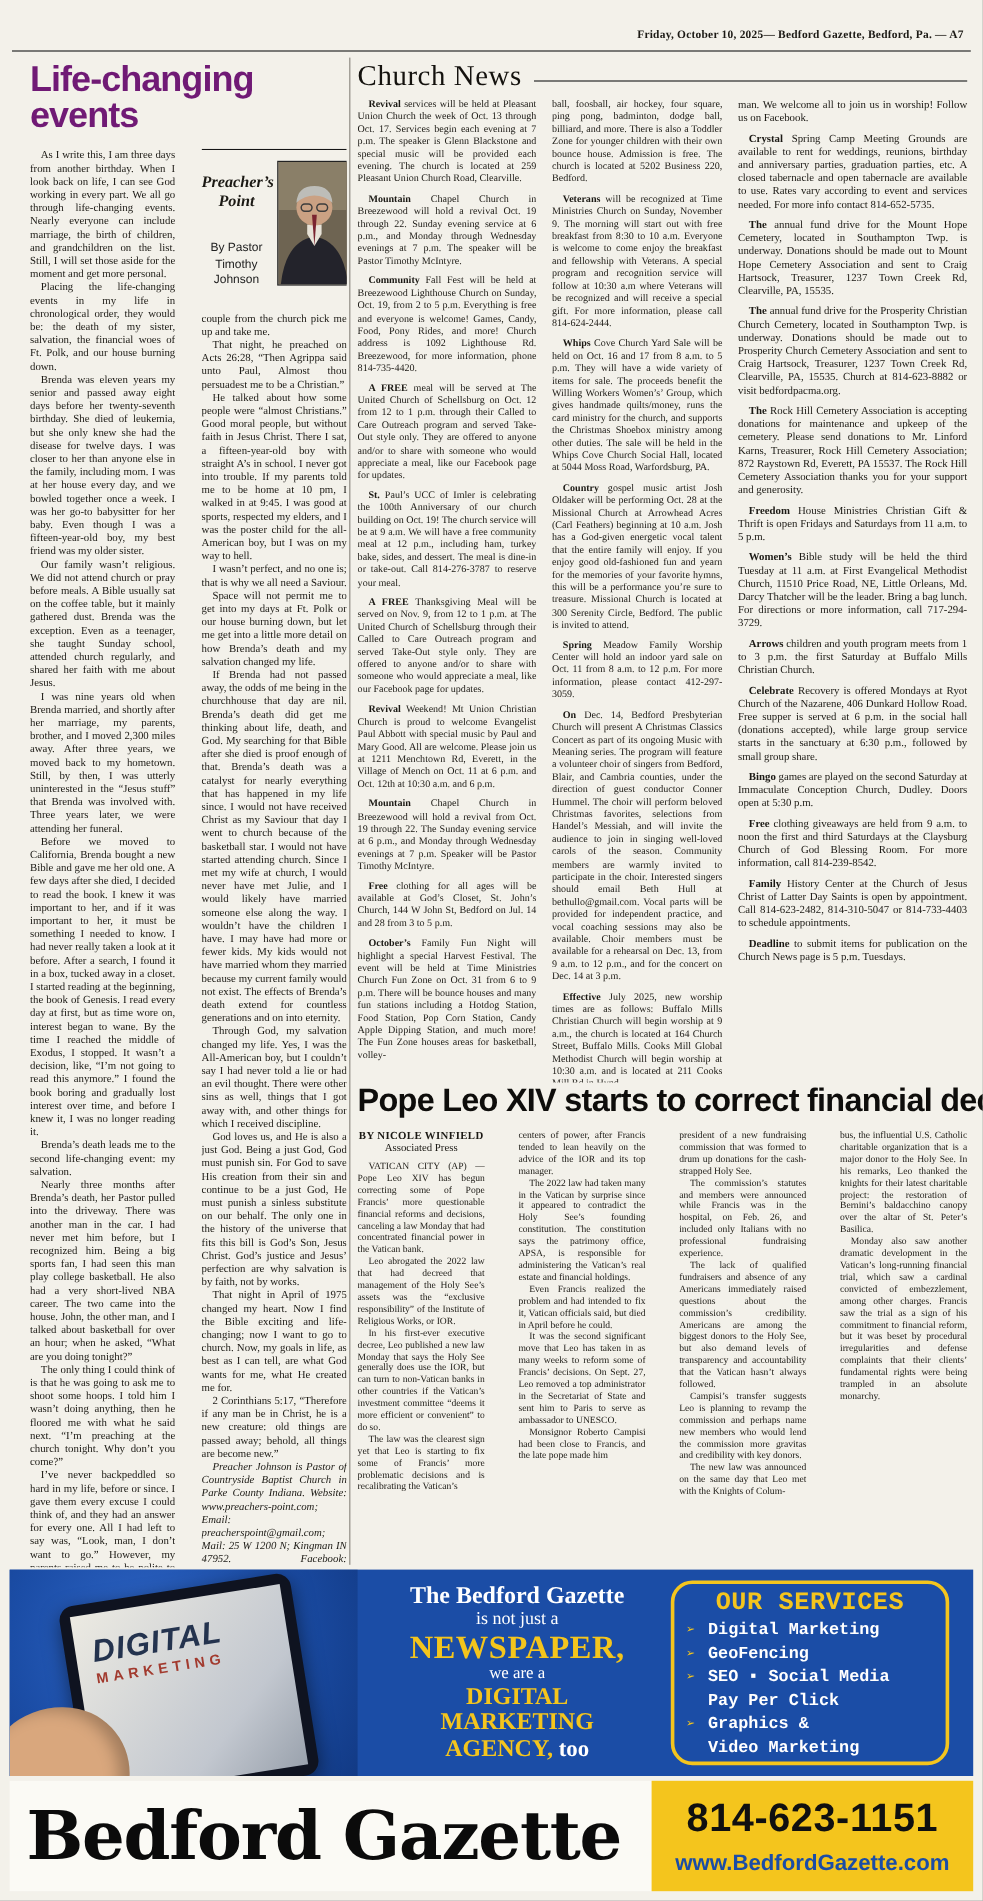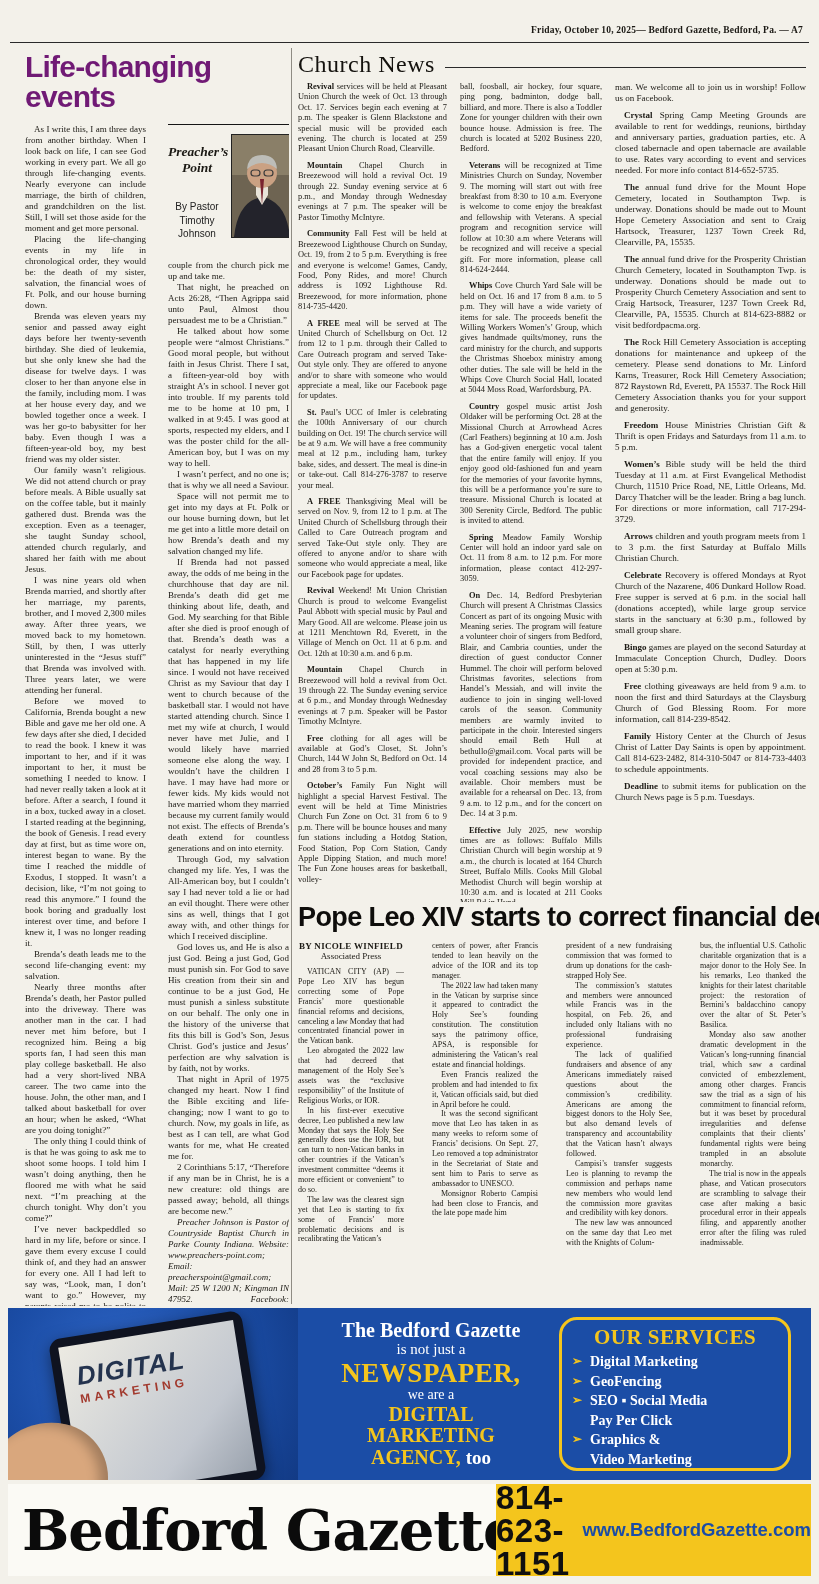--- a/index.html
+++ b/index.html
@@ -68,31 +68,31 @@
   .ad-center{position:absolute;left:292px;top:0;width:262px;height:172px;display:flex;flex-direction:column;
              align-items:center;justify-content:center;text-align:center;color:#fff}
   .adl1{font-size:20px;font-weight:bold;line-height:1.1}
   .adl2{font-size:15px;line-height:1.15}
   .adl3{font-size:27px;font-weight:bold;color:#f4c51d;line-height:1.05;letter-spacing:.5px}
   .adl4{font-size:14px;line-height:1.2}
   .adl5{font-size:20px;font-weight:bold;color:#f4c51d;line-height:1.05}
   .adl7{font-size:19px;font-weight:bold;line-height:1.15}
   .adl7 .em{color:#f4c51d;font-size:20px}
   .services{position:absolute;right:20px;top:9px;width:232px;height:154px;border:3px solid #f4c51d;
-            border-radius:18px;padding:5px 10px 13px 10px;font-family:Liberation Serif, serif}
+            border-radius:18px;padding:5px 10px 13px 10px;font-family:Liberation Mono, monospace}
   .sv-title{color:#f4c51d;font-weight:bold;font-size:21px;text-align:center;letter-spacing:.5px;margin-bottom:2px}
   .sv-item{display:flex;gap:5px;color:#fff;font-weight:bold;font-size:14px;line-height:1.4}
   .sv-bullet{color:#f4c51d;width:13px;flex:0 0 13px;font-size:12px;padding-top:1px}
 
   
   .banner{position:absolute;left:8px;top:1484px;width:803px;height:92px;background:#fbfaf5;display:flex;align-items:center}
   .masthead{font-family:"DejaVu Serif",serif;font-weight:bold;font-size:56px;letter-spacing:-1px;
             padding-left:14px;color:#0b0b0b;white-space:nowrap;line-height:1}
-  .contact-box{position:absolute;right:0;top:0;width:315px;height:92px;background:#f4c51d;display:flex;
-               flex-direction:row;align-items:center;justify-content:center;gap:12px}
+  .contact-box{position:absolute;right:0;top:0;width:268px;height:92px;background:#f4c51d;display:flex;
+               flex-direction:column;align-items:center;justify-content:center;gap:12px}
   .phone{font-family:"Liberation Sans",sans-serif;font-weight:bold;font-size:33px;color:#101010;letter-spacing:.5px;line-height:1}
   .url{font-family:"Liberation Sans",sans-serif;font-weight:bold;font-size:18.5px;color:#1b4da6;line-height:1}
 </style>
 </head>
 <body>
 
 <div class="sheet">
 
   <div class="dateline">Friday, October 10, 2025— Bedford Gazette, Bedford, Pa. — A7</div>
   <div class="top-rule"></div>
@@ -165,21 +165,21 @@
       <div class="cn-col">
         <div>
             <p class="citem"><b>Revival</b><span> services will be held at Pleasant Union Church the week of Oct. 13 through Oct. 17. Services begin each evening at 7 p.m. The speaker is Glenn Blackstone and special music will be provided each evening. The church is located at 259 Pleasant Union Church Road, Clearville.</span></p>
             <p class="citem"><b>Mountain</b><span> Chapel Church in Breezewood will hold a revival Oct. 19 through 22. Sunday evening service at 6 p.m., and Monday through Wednesday evenings at 7 p.m. The speaker will be Pastor Timothy McIntyre.</span></p>
             <p class="citem"><b>Community</b><span> Fall Fest will be held at Breezewood Lighthouse Church on Sunday, Oct. 19, from 2 to 5 p.m. Everything is free and everyone is welcome! Games, Candy, Food, Pony Rides, and more! Church address is 1092 Lighthouse Rd. Breezewood, for more information, phone 814-735-4420.</span></p>
             <p class="citem"><b>A FREE</b><span> meal will be served at The United Church of Schellsburg on Oct. 12 from 12 to 1 p.m. through their Called to Care Outreach program and served Take-Out style only. They are offered to anyone and/or to share with someone who would appreciate a meal, like our Facebook page for updates.</span></p>
             <p class="citem"><b>St.</b><span> Paul’s UCC of Imler is celebrating the 100th Anniversary of our church building on Oct. 19! The church service will be at 9 a.m. We will have a free community meal at 12 p.m., including ham, turkey bake, sides, and dessert. The meal is dine-in or take-out. Call 814-276-3787 to reserve your meal.</span></p>
             <p class="citem"><b>A FREE</b><span> Thanksgiving Meal will be served on Nov. 9, from 12 to 1 p.m. at The United Church of Schellsburg through their Called to Care Outreach program and served Take-Out style only. They are offered to anyone and/or to share with someone who would appreciate a meal, like our Facebook page for updates.</span></p>
             <p class="citem"><b>Revival</b><span> Weekend! Mt Union Christian Church is proud to welcome Evangelist Paul Abbott with special music by Paul and Mary Good. All are welcome. Please join us at 1211 Menchtown Rd, Everett, in the Village of Mench on Oct. 11 at 6 p.m. and Oct. 12th at 10:30 a.m. and 6 p.m.</span></p>
             <p class="citem"><b>Mountain</b><span> Chapel Church in Breezewood will hold a revival from Oct. 19 through 22. The Sunday evening service at 6 p.m., and Monday through Wednesday evenings at 7 p.m. Speaker will be Pastor Timothy McIntyre.</span></p>
-            <p class="citem"><b>Free</b><span> clothing for all ages will be available at God’s Closet, St. John’s Church, 144 W John St, Bedford on Oct. 14 and 28 from 3 to 5 p.m.</span></p>
+            <p class="citem"><b>Free</b><span> clothing for all ages will be available at God’s Closet, St. John’s Church, 144 W John St, Bedford on Jul. 14 and 28 from 3 to 5 p.m.</span></p>
             <p class="citem"><b>October’s</b><span> Family Fun Night will highlight a special Harvest Festival. The event will be held at Time Ministries Church Fun Zone on Oct. 31 from 6 to 9 p.m. There will be bounce houses and many fun stations including a Hotdog Station, Food Station, Pop Corn Station, Candy Apple Dipping Station, and much more! The Fun Zone houses areas for basketball, volley-</span></p>
           </div>
       </div>
       <div class="cn-col">
         <div class="cont-first">
             <p class="citem"><b></b><span>ball, foosball, air hockey, four square, ping pong, badminton, dodge ball, billiard, and more. There is also a Toddler Zone for younger children with their own bounce house. Admission is free. The church is located at 5202 Business 220, Bedford.</span></p>
             <p class="citem"><b>Veterans</b><span> will be recognized at Time Ministries Church on Sunday, November 9. The morning will start out with free breakfast from 8:30 to 10 a.m. Everyone is welcome to come enjoy the breakfast and fellowship with Veterans. A special program and recognition service will follow at 10:30 a.m where Veterans will be recognized and will receive a special gift. For more information, please call 814-624-2444.</span></p>
             <p class="citem"><b>Whips</b><span> Cove Church Yard Sale will be held on Oct. 16 and 17 from 8 a.m. to 5 p.m. They will have a wide variety of items for sale. The proceeds benefit the Willing Workers Women’s’ Group, which gives handmade quilts/money, runs the card ministry for the church, and supports the Christmas Shoebox ministry among other duties. The sale will be held in the Whips Cove Church Social Hall, located at 5044 Moss Road, Warfordsburg, PA.</span></p>
             <p class="citem"><b>Country</b><span> gospel music artist Josh Oldaker will be performing Oct. 28 at the Missional Church at Arrowhead Acres (Carl Feathers) beginning at 10 a.m. Josh has a God-given energetic vocal talent that the entire family will enjoy. If you enjoy good old-fashioned fun and yearn for the memories of your favorite hymns, this will be a performance you’re sure to treasure. Missional Church is located at 300 Serenity Circle, Bedford. The public is invited to attend.</span></p>
             <p class="citem"><b>Spring</b><span> Meadow Family Worship Center will hold an indoor yard sale on Oct. 11 from 8 a.m. to 12 p.m. For more information, please contact 412-297-3059.</span></p>
@@ -235,21 +235,20 @@
             <p class="para">The commission’s statutes and members were announced while Francis was in the hospital, on Feb. 26, and included only Italians with no professional fundraising experience.</p>
             <p class="para">The lack of qualified fundraisers and absence of any Americans immediately raised questions about the commission’s credibility. Americans are among the biggest donors to the Holy See, but also demand levels of transparency and accountability that the Vatican hasn’t always followed.</p>
             <p class="para">Campisi’s transfer suggests Leo is planning to revamp the commission and perhaps name new members who would lend the commission more gravitas and credibility with key donors.</p>
             <p class="para">The new law was announced on the same day that Leo met with the Knights of Colum-</p>
           </div>
       </div>
       <div class="pope-col">
         <div class="cont-first">
             <p class="para">bus, the influential U.S. Catholic charitable organization that is a major donor to the Holy See. In his remarks, Leo thanked the knights for their latest charitable project: the restoration of Bernini’s baldacchino canopy over the altar of St. Peter’s Basilica.</p>
             <p class="para">Monday also saw another dramatic development in the Vatican’s long-running financial trial, which saw a cardinal convicted of embezzlement, among other charges. Francis saw the trial as a sign of his commitment to financial reform, but it was beset by procedural irregularities and defense complaints that their clients’ fundamental rights were being trampled in an absolute monarchy.</p>
-            <p class="para">The trial is now in the appeals phase, and Vatican prosecutors are scrambling to salvage their case after making a basic procedural error in their appeals filing, and apparently another error after the filing was ruled inadmissable.</p>
           </div>
       </div>
     </div>
   </div>
 
   <div class="ad">
     <div class="tablet-art">
       <div class="tablet">
         <div class="tablet-screen">
           <div class="t-word1">DIGITAL</div>

